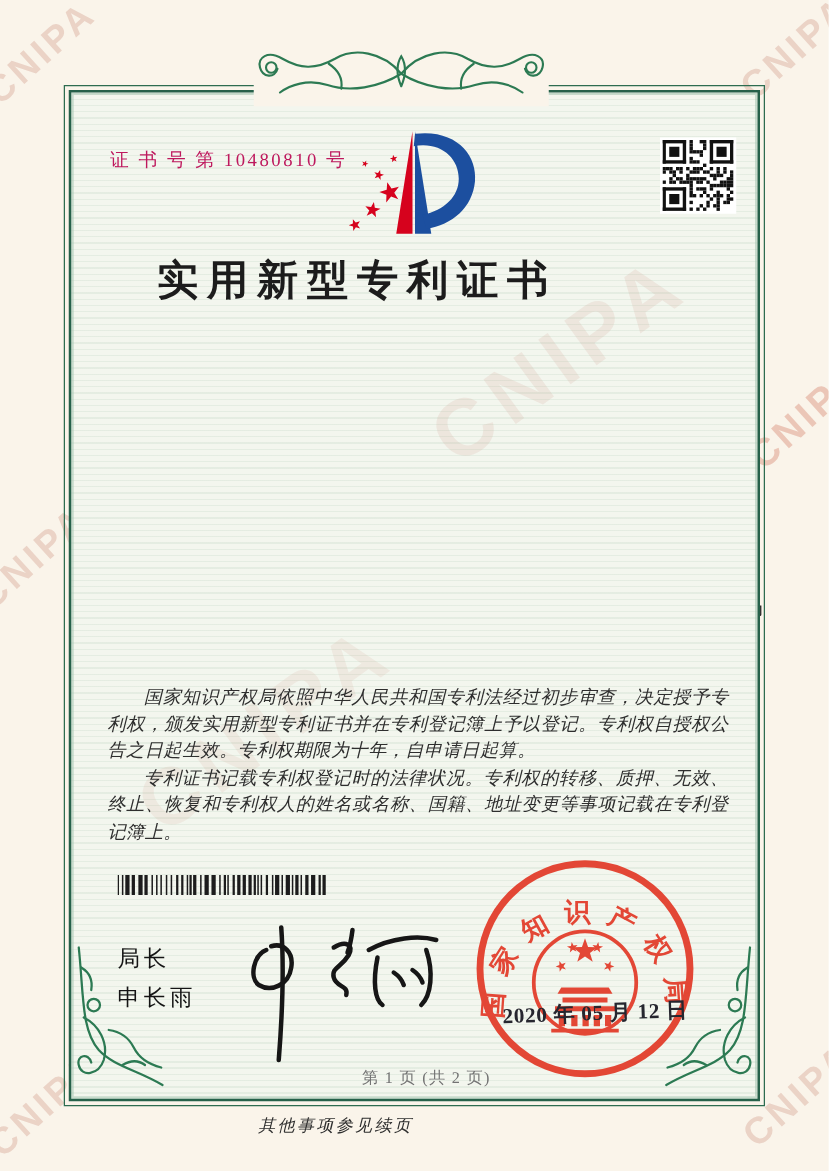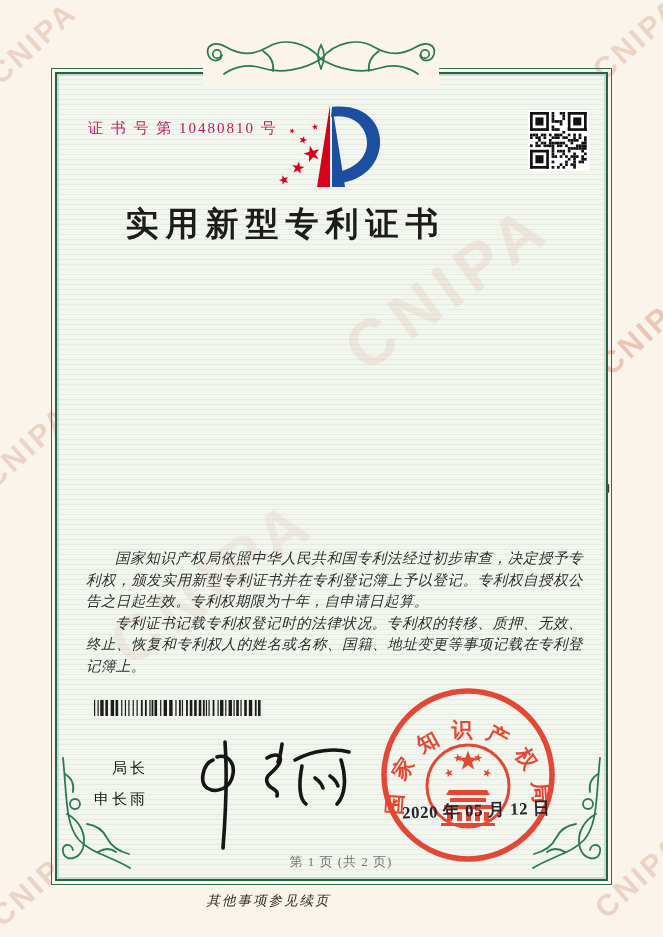--- a/index.html
+++ b/index.html
@@ -37,21 +37,21 @@
   .fvalue{letter-spacing:0.6px;}
   .addr2{margin-left:130px;}
 
   #paragraphs{left:86px;top:548px;width:497px;font-size:14.5px;line-height:21.5px;color:#2e2e2e;
       font-style:italic;text-align:justify;}
   #paragraphs p{margin:0;text-indent:2em;letter-spacing:0.4px;}
 
   #barcode{left:94px;top:700px;width:172px;height:16px;}
 
   #director{left:94px;top:752px;font-family:"Liberation Sans","DejaVu Sans",sans-serif;
-      font-size:15px;color:#141414;letter-spacing:3px;line-height:31px;text-align:right;}
+      font-size:18px;color:#141414;letter-spacing:3px;line-height:31px;}
   #signature{left:183px;top:728px;}
 
   #seal{left:379px;top:686px;}
   #seal-date{left:402px;top:799px;font-size:17px;color:#26262f;letter-spacing:0.5px;
       transform:rotate(-2deg);font-weight:bold;}
 
   #footer-page{left:16px;top:853px;width:650px;text-align:center;font-size:13px;color:#737373;letter-spacing:1px;}
   #footer-note{left:0;top:892px;width:537px;text-align:center;font-size:13.5px;color:#2e2e2e;
       letter-spacing:2px;font-style:italic;}
 

